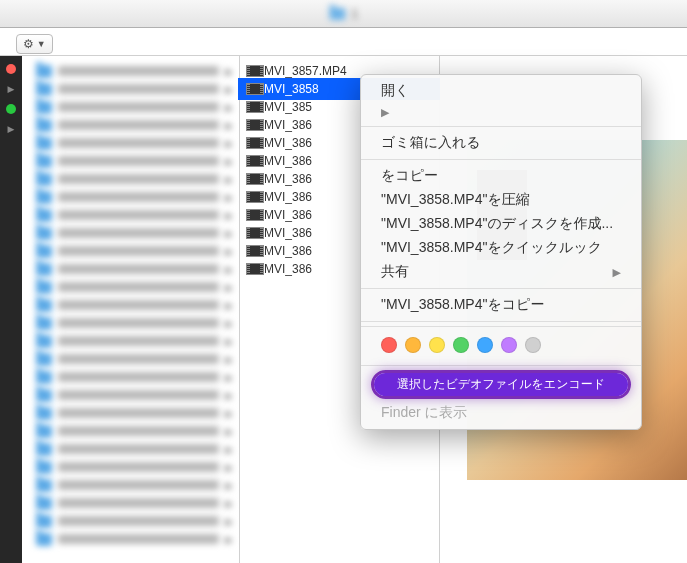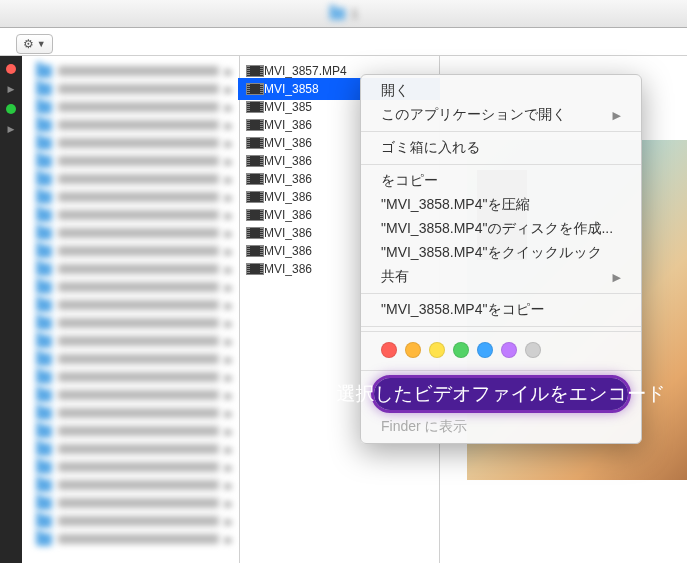--- a/index.html
+++ b/index.html
@@ -211,26 +211,26 @@
       border-radius: 50%;
       border: 1px solid rgba(0,0,0,0.1);
     }
     .menu-highlight {
       margin: 2px 10px;
       border: 3px solid #7b2fb5;
       border-radius: 20px;
       box-shadow: 0 0 12px rgba(123,47,181,0.5);
     }
     .menu-highlight .menu-item {
-      background: #4c1d95;
+      background: #6d28d9;
       color: #fff;
       border-radius: 16px;
       padding: 3px 18px;
       justify-content: center;
-      font-size: 19px;
+      font-size: 12px;
     }
   </style>
 </head>
 <body>
 
 <div class="toolbar">
   <div class="breadcrumb">
     <span class="folder-tiny"></span>
     <span>1</span>
   </div>
@@ -443,21 +443,20 @@
   <div class="preview">
     <div class="preview-img"></div>
   </div>
 </div>
 
 <div class="context-menu">
   <div class="menu-item">
       <span>開く</span>
     </div>
   <div class="menu-item">
-      <span>このアプリケーションで開く</span>
       <span class="sub">▶</span>
     </div>
   <div class="menu-sep"></div>
   <div class="menu-item">
       <span>ゴミ箱に入れる</span>
     </div>
   <div class="menu-sep"></div>
   <div class="menu-item">
       <span>をコピー</span>
     </div>

